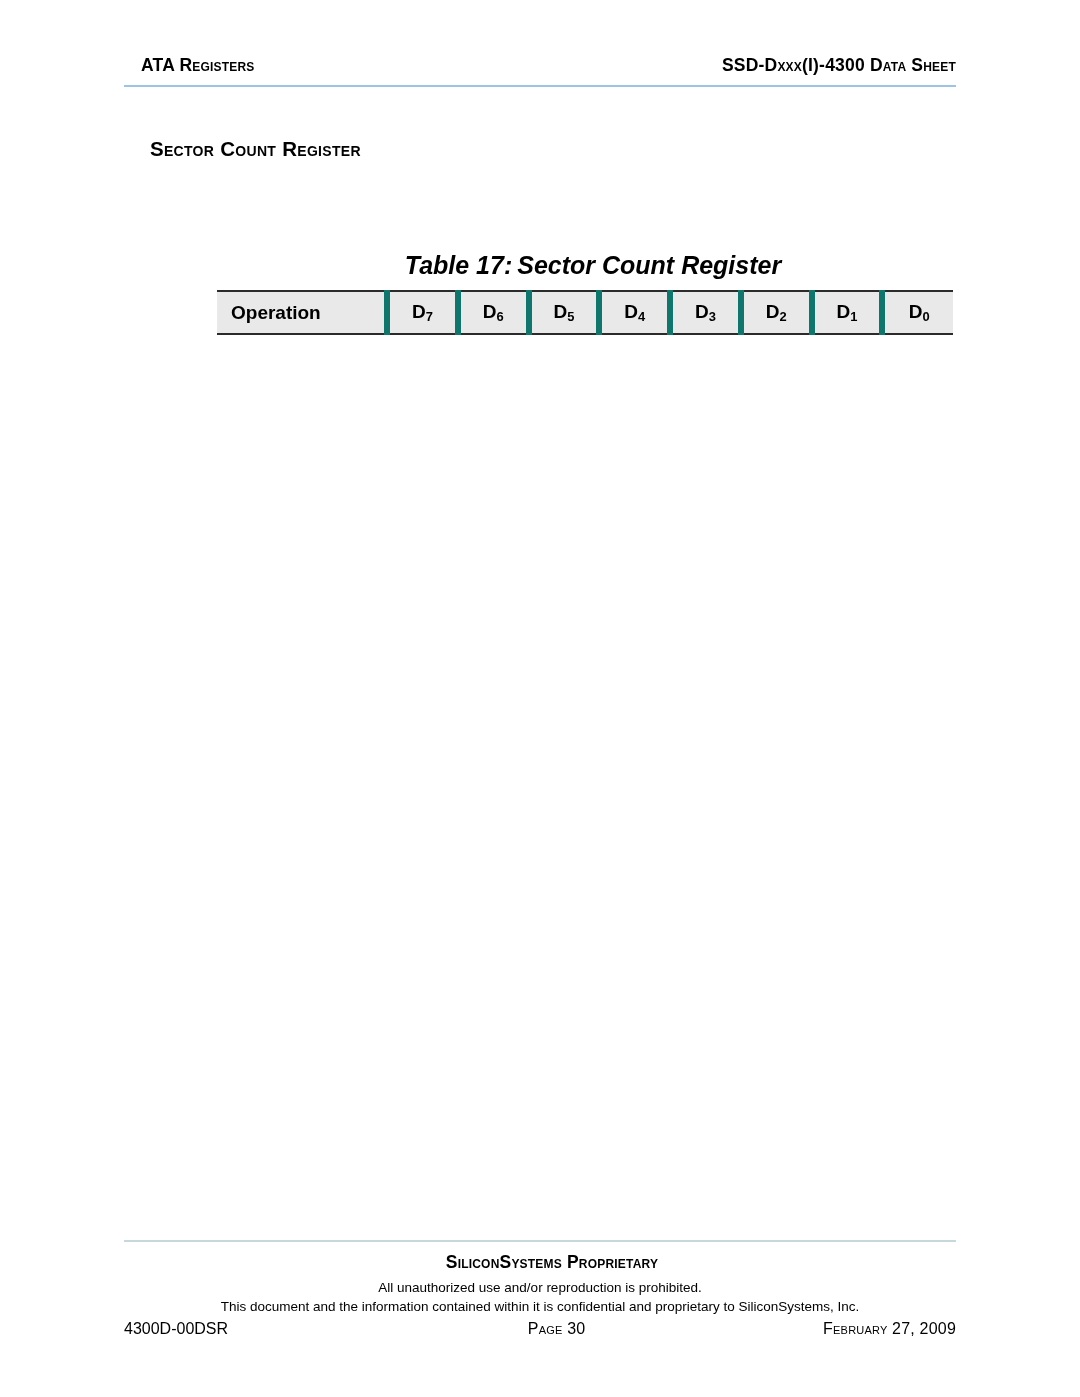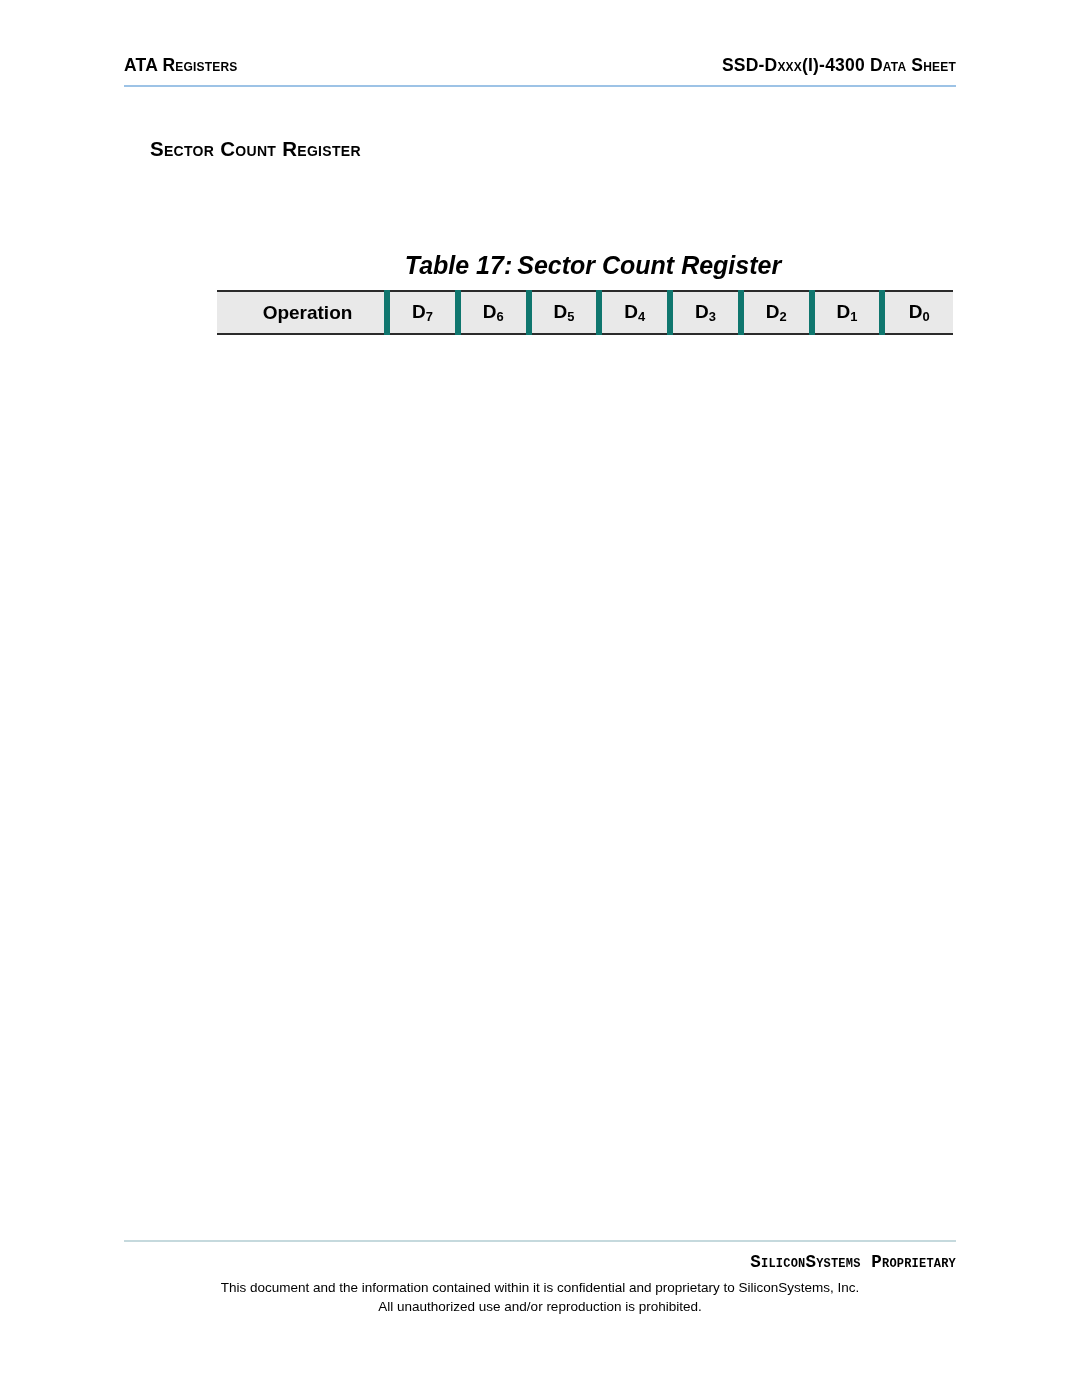--- a/index.html
+++ b/index.html
@@ -34,20 +34,21 @@
     justify-content: space-between;
     align-items: baseline;
   }
   .header-text {
     font-size: 17.5px;
     font-weight: bold;
     font-variant: small-caps;
     letter-spacing: 0.2px;
     white-space: nowrap;
     line-height: 1.15;
+    margin-left: 17px;
   }
   .header-rule {
     position: absolute;
     left: 124px;
     top: 85px;
     width: 832px;
     height: 2px;
     background: #9dc3e6;
   }
 
@@ -117,21 +118,21 @@
   table.reg-table thead th {
     height: 41px;
     border-top: 2px solid #2b2b2b;
     border-bottom: 2px solid #2b2b2b;
     border-left: 6px solid #0f766e;
     font-weight: bold;
     text-align: center;
   }
   table.reg-table thead th.th-op {
     border-left: none;
-    text-align: center;
+    text-align: left;
     padding-left: 14px;
     font-size: 19px;
   }
   table.reg-table thead th sub {
     font-size: 0.68em;
     vertical-align: -0.22em;
     font-weight: bold;
   }
 
   
@@ -160,29 +161,28 @@
   .footer-rule {
     position: absolute;
     left: 124px;
     top: 1240px;
     width: 832px;
     height: 2px;
     background: #c5d9dd;
   }
   .footer-proprietary {
     position: absolute;
-    left: 124px;
+    left: 136px;
     top: 1252px;
     width: 832px;
-    text-align: right;
+    text-align: center;
     font-size: 17.5px;
     font-weight: bold;
     font-variant: small-caps;
     letter-spacing: 0.2px;
-    font-family: Liberation Mono, monospace;
   }
   .footer-legal {
     position: absolute;
     left: 124px;
     top: 1278px;
     width: 832px;
     text-align: center;
     font-size: 13.5px;
     line-height: 19px;
   }
@@ -252,17 +252,22 @@
         </tr>
       </thead>
       <tbody>
       </tbody>
     </table>
   </div>
 
   <div class="footer-rule"></div>
   <div class="footer-proprietary">SiliconSystems Proprietary</div>
   <div class="footer-legal">
+    <div>All unauthorized use and/or reproduction is prohibited.</div>
     <div>This document and the information contained within it is confidential and proprietary to SiliconSystems, Inc.</div>
-    <div>All unauthorized use and/or reproduction is prohibited.</div>
+  </div>
+  <div class="page-footer">
+    <div class="footer-doc-id">4300D-00DSR</div>
+    <div class="footer-page">Page 30</div>
+    <div class="footer-date">February 27, 2009</div>
   </div>
 
 </div>
 
 </body></html>

